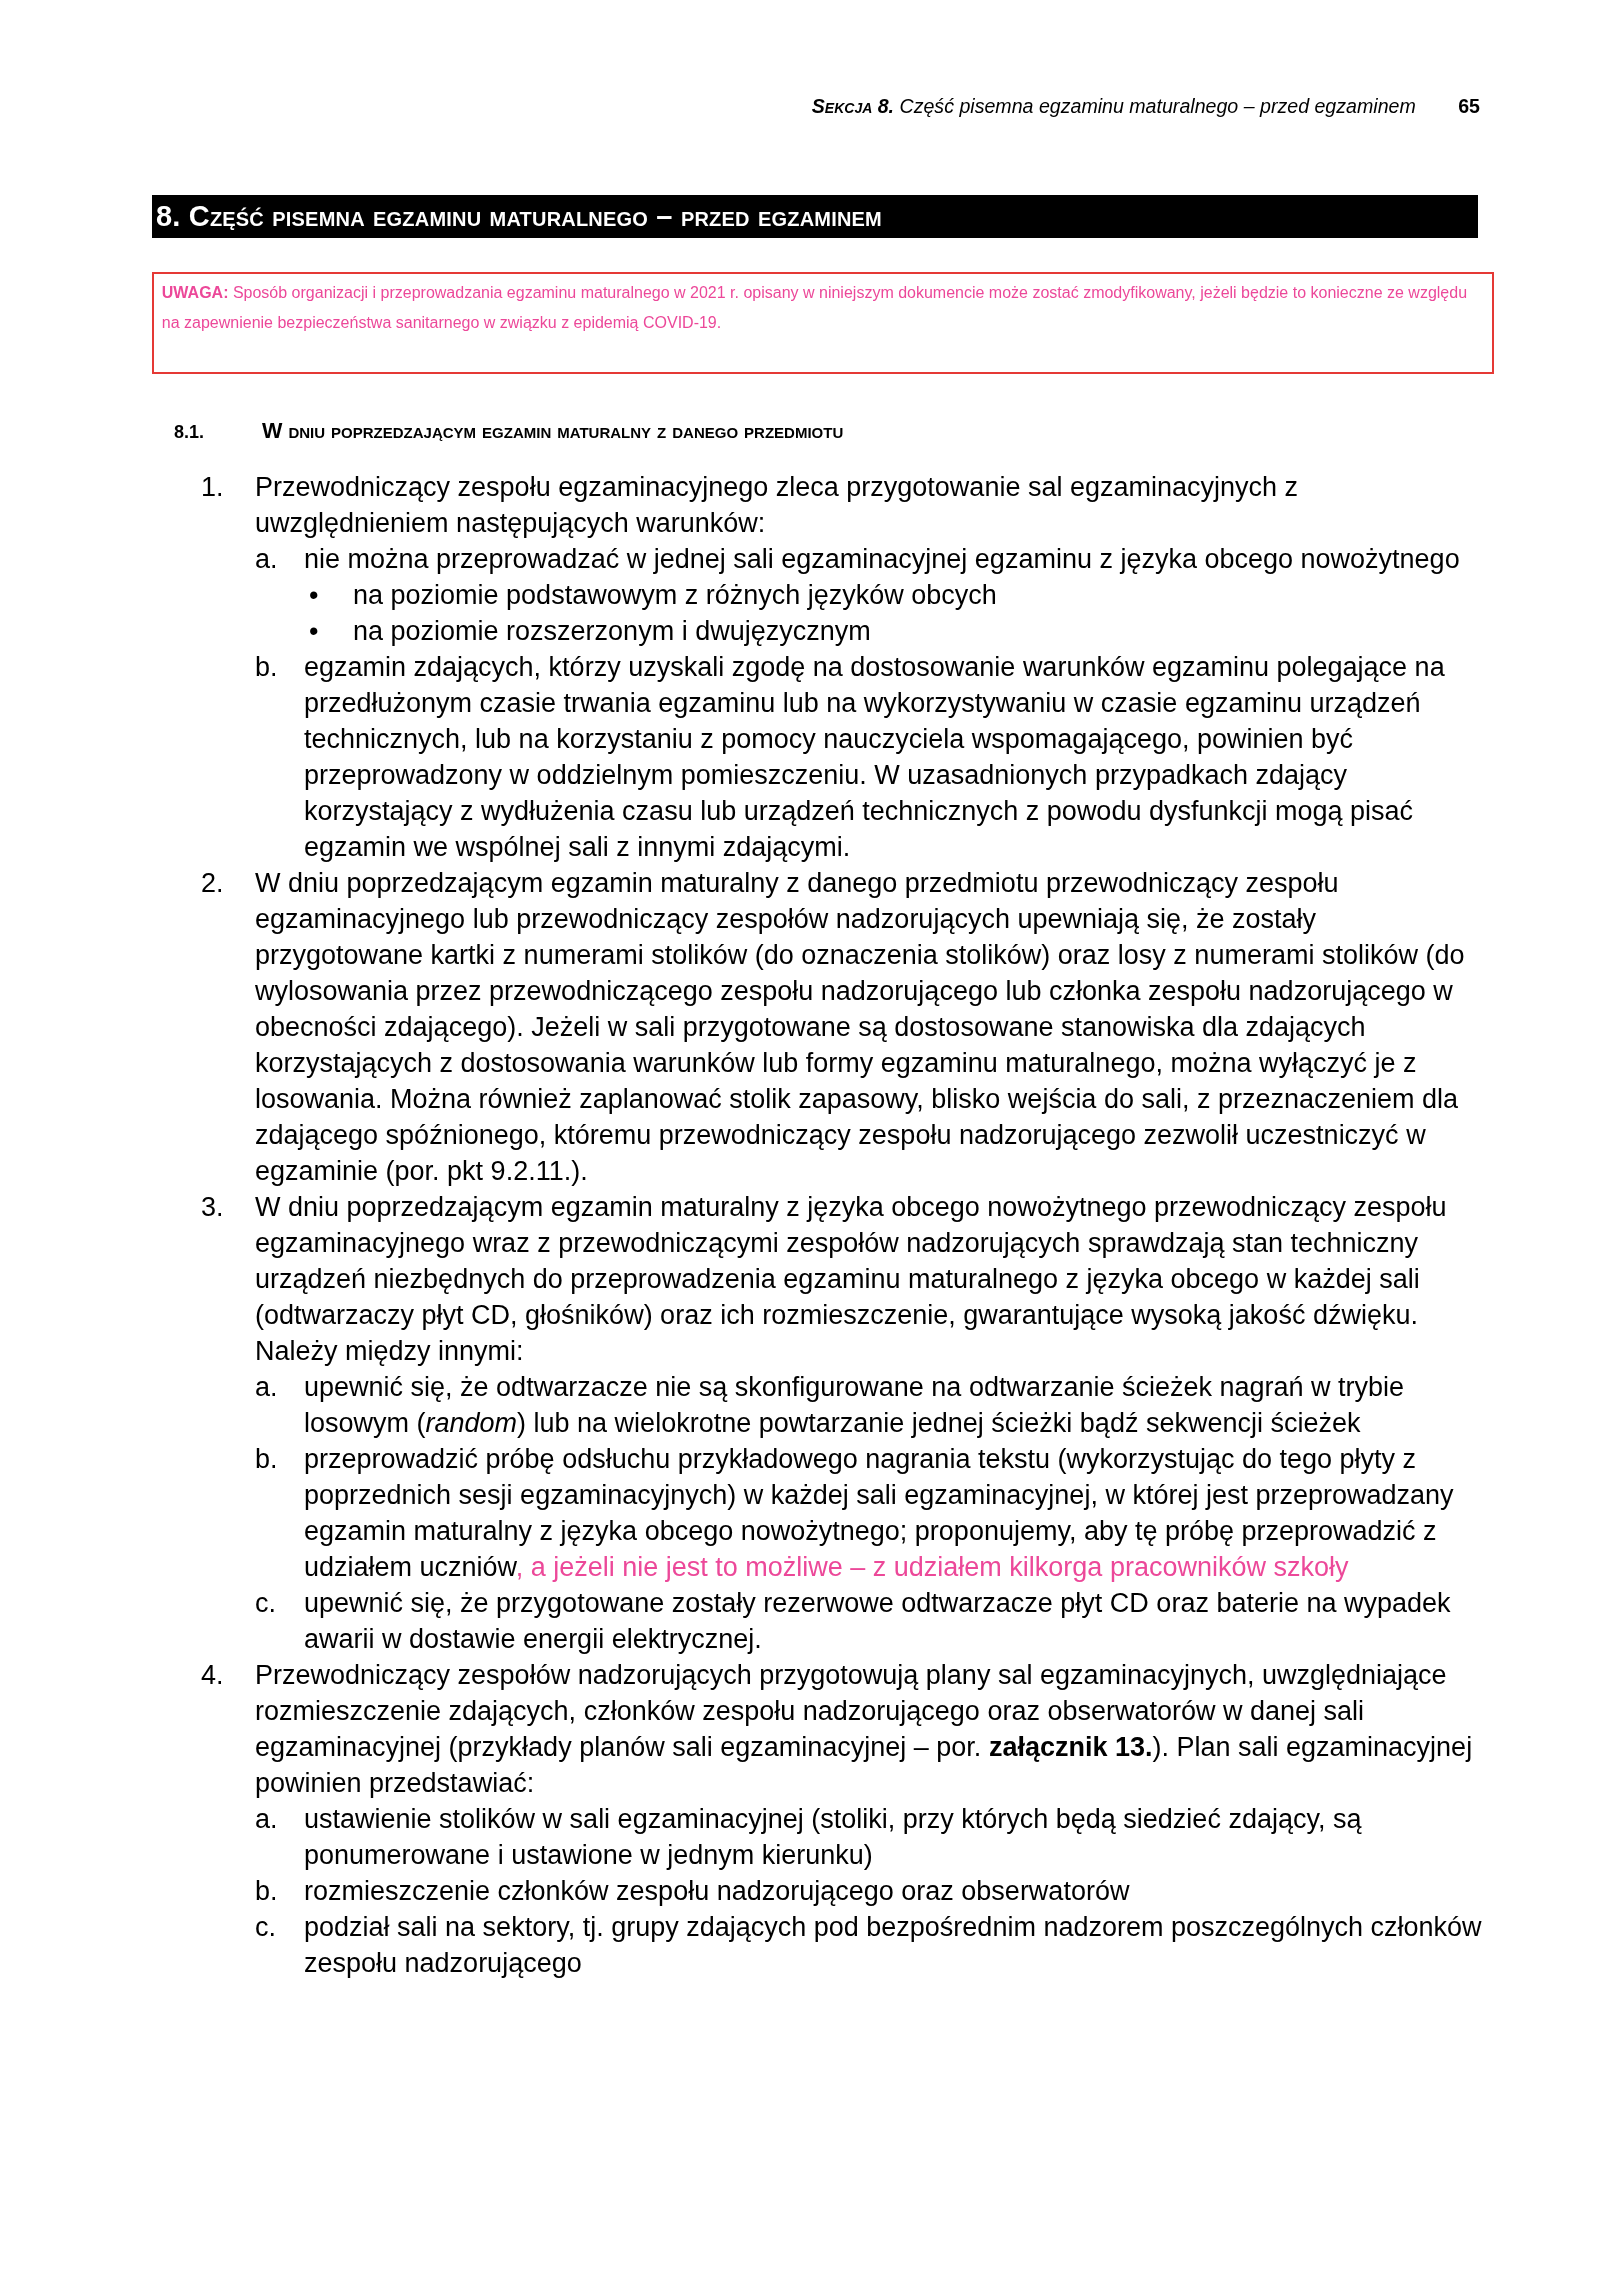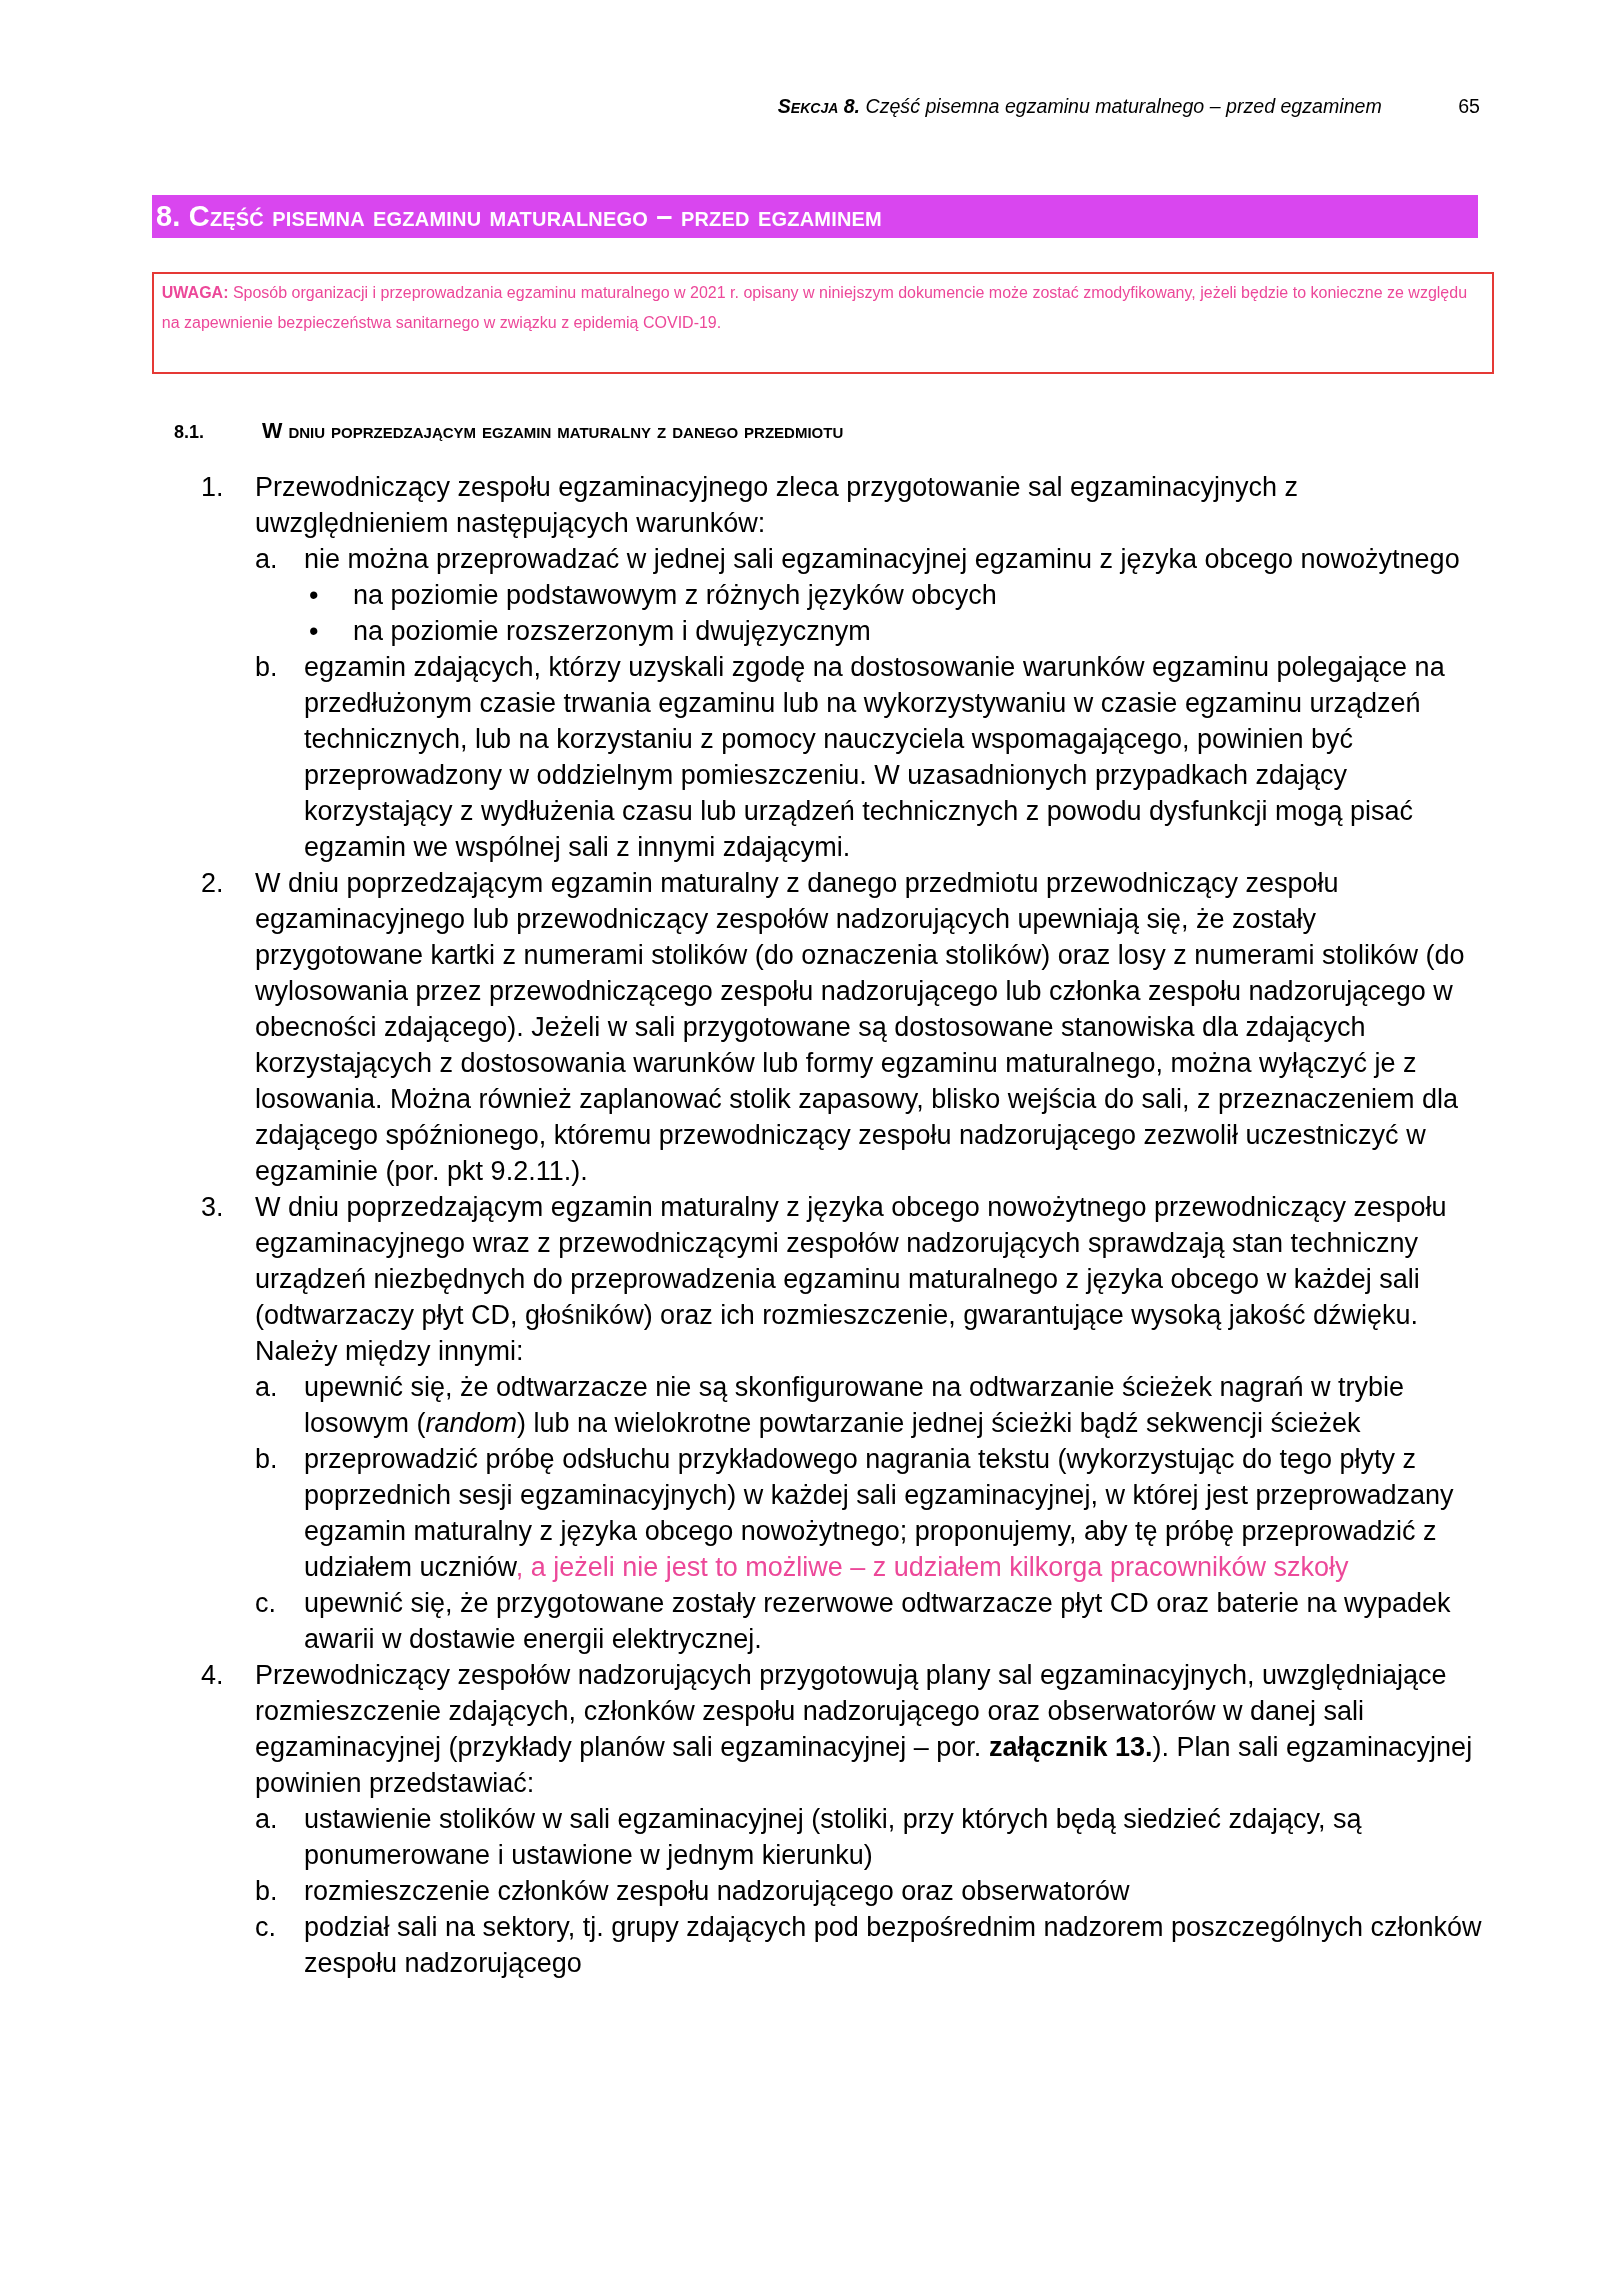--- a/index.html
+++ b/index.html
@@ -3,25 +3,25 @@
 <meta charset="utf-8">
 <style>
   html, body { margin: 0; padding: 0; background: #ffffff; }
   body { width: 1621px; height: 2293px; position: relative; overflow: hidden;
          font-family: "Liberation Sans", sans-serif; color: #000; }
   .page { position: absolute; left: 0; top: 0; width: 1621px; height: 2293px; }
 
   .running-header { position: absolute; top: 95px; left: 588px; width: 892px; text-align: right;
     font-size: 19.6px; line-height: 23.5px; }
   .running-header .sc { font-weight: bold; font-variant: small-caps; font-style: italic; }
-  .running-header .num { font-weight: normal; margin-left: 71px; text-align: center; }
+  .running-header .num { font-weight: bold; margin-left: 37px; text-align: center; }
   .running-header .title { font-style: italic; }
 
   .section-banner { position: absolute; left: 152px; top: 195px; width: 1326px; height: 43px;
-    background: #d946ef; box-sizing: border-box; padding-left: 3.9px; }
+    background: #000000; box-sizing: border-box; padding-left: 3.9px; }
   .section-banner span { color: #fff; font-weight: bold; font-size: 29px; line-height: 43px;
     font-variant: small-caps; letter-spacing: 0.2px; }
 
   .notice-box { position: absolute; left: 152px; top: 272px; width: 1342px; height: 102px;
     border: 2px solid #e53935; box-sizing: border-box; padding: 3.9px 7.8px;
     color: #ec4899; font-size: 16px; line-height: 30px; }
   .notice-box b { font-weight: bold; }
 
   .subsection { position: absolute; left: 174px; top: 416px; font-size: 21.6px; font-weight: bold; line-height: 29px; }
   .subsection .snum { display: inline-block; width: 88px; font-size: 18px; }

